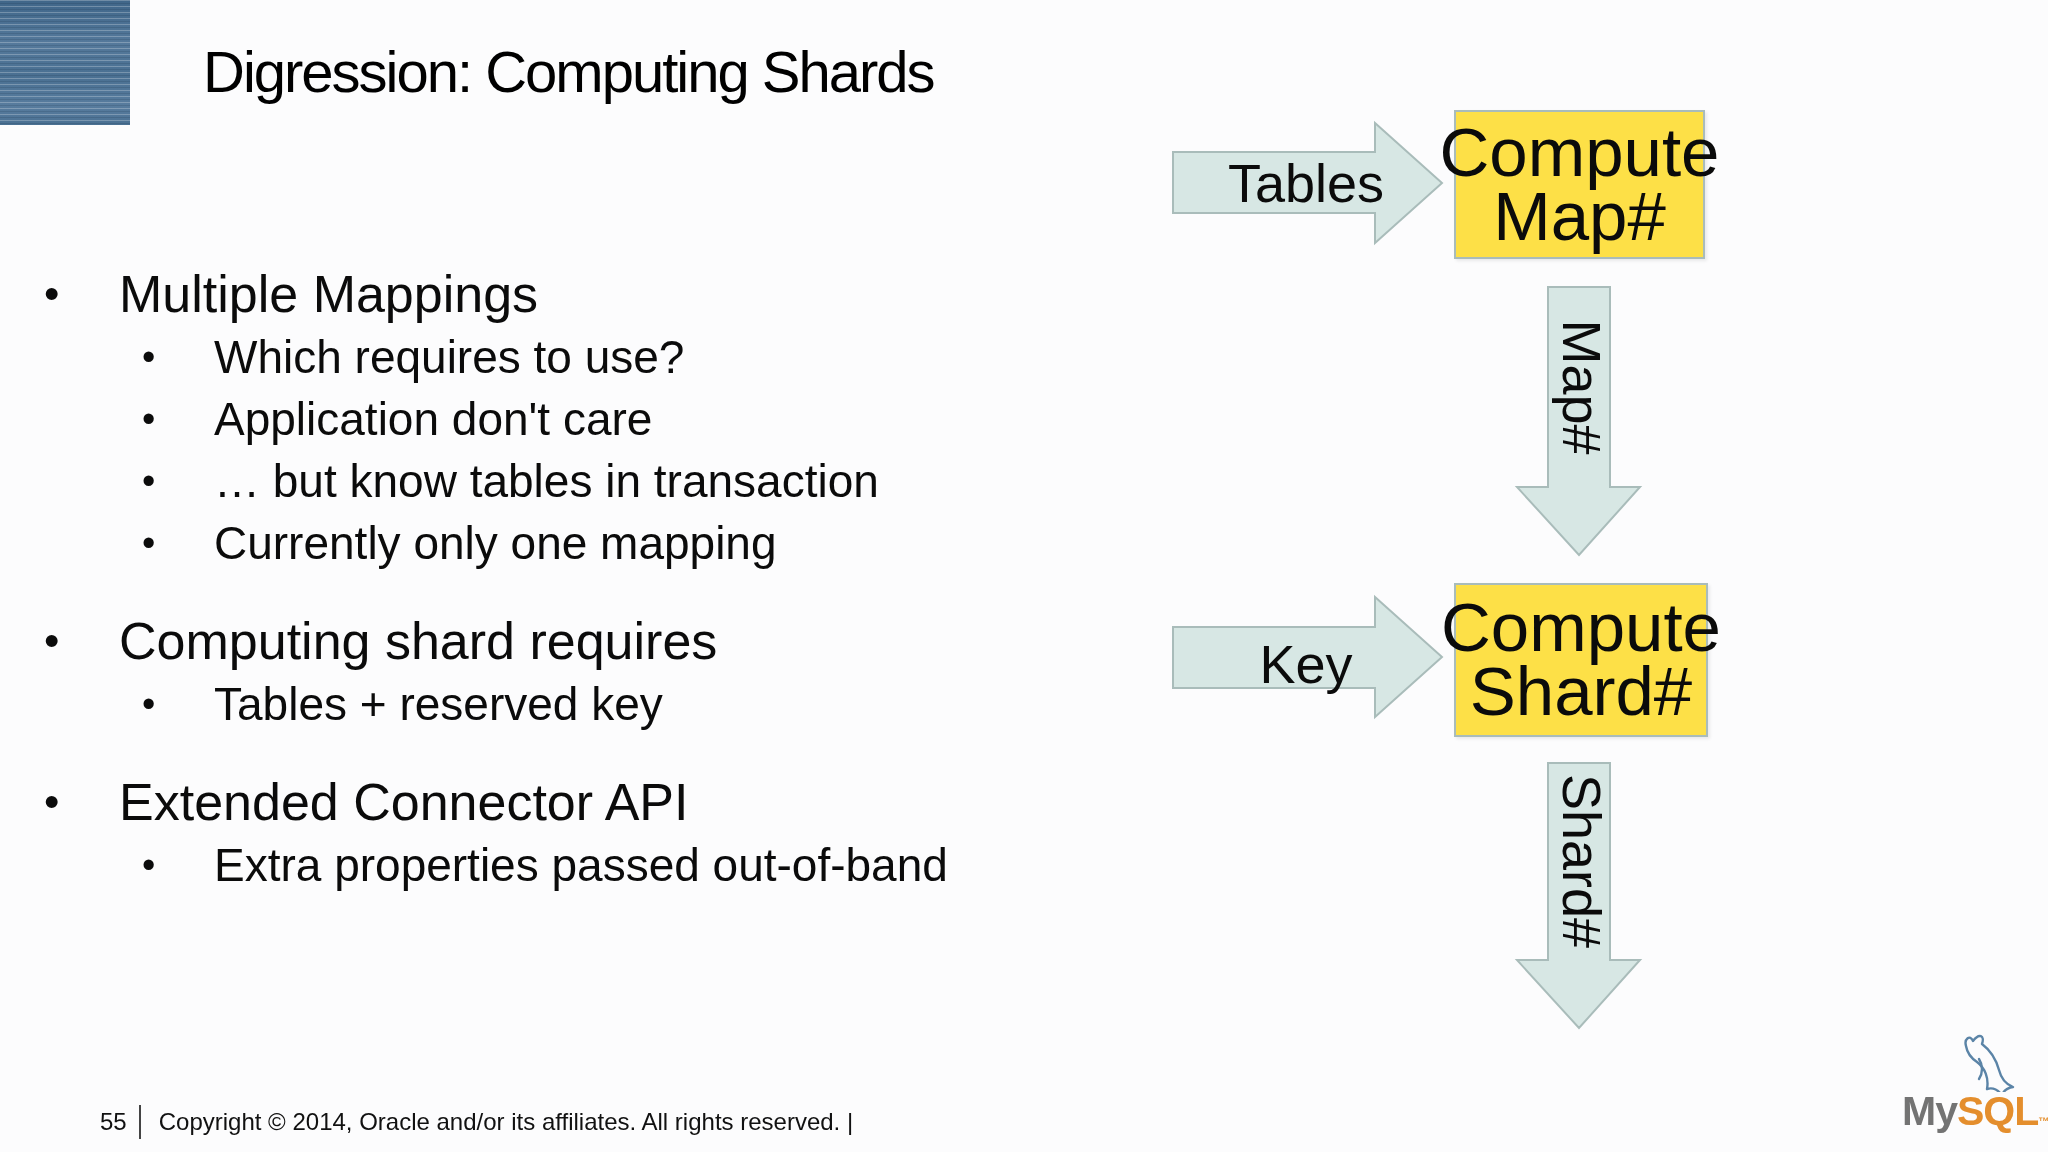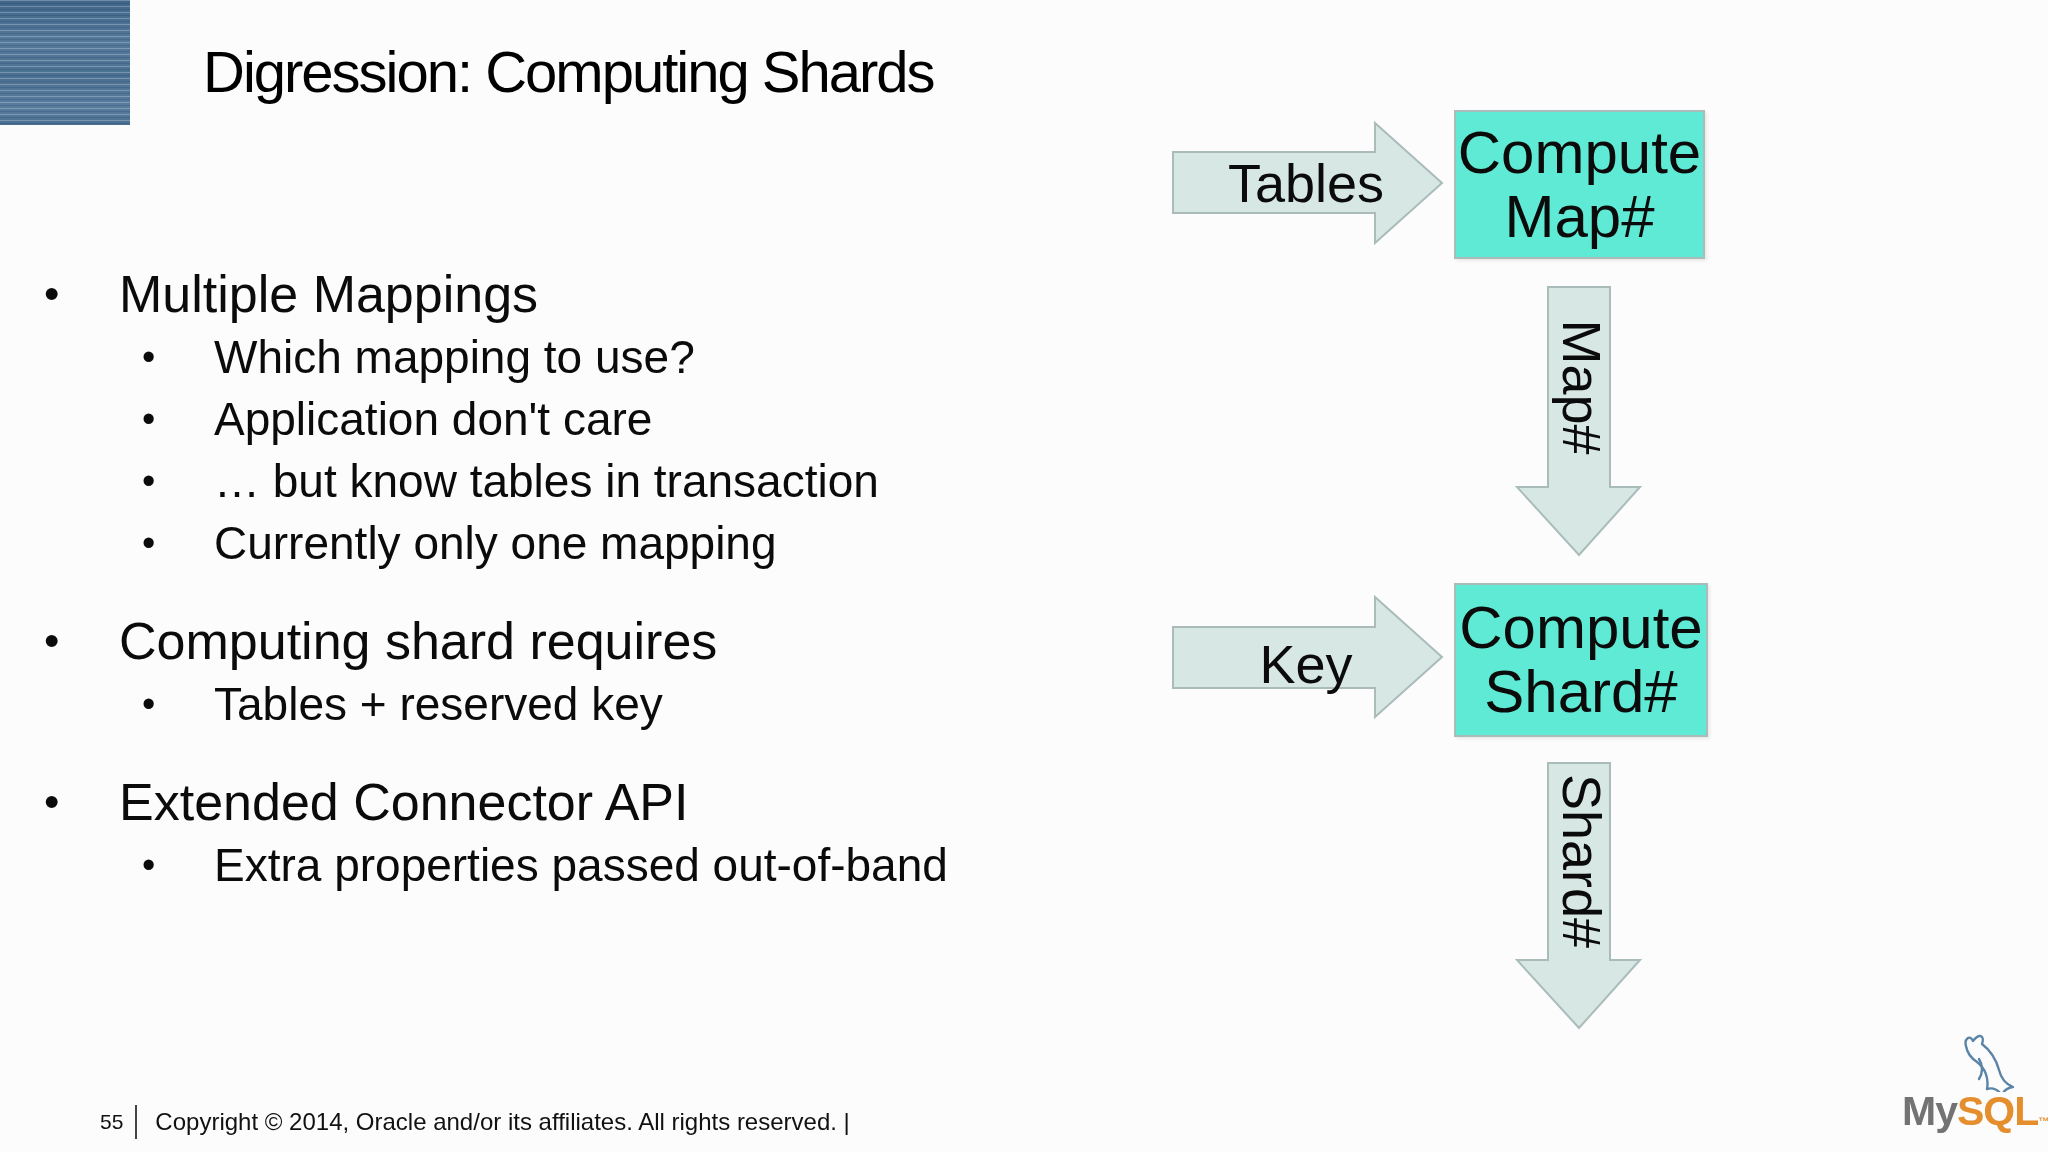--- a/index.html
+++ b/index.html
@@ -45,31 +45,31 @@
   }
   .v-label{
     position:absolute;z-index:2;
     writing-mode:vertical-rl;text-orientation:mixed;
     font-size:54px;color:#0b0b0b;
     transform:translate(-50%,-50%);
     white-space:nowrap;
   }
   .compute-box{
     position:absolute;z-index:2;
-    background:#5eead4;border:2px solid #a9bcba;
+    background:#fde047;border:2px solid #a9bcba;
     box-shadow:2px 2px 3px rgba(0,0,0,.08);
     display:flex;flex-direction:column;align-items:center;justify-content:center;
-    font-size:60px;line-height:64px;color:#0b0b0b;
+    font-size:69px;line-height:64px;color:#0b0b0b;
   }
   
   .footer{
     position:absolute;left:100px;top:1100px;height:44px;
     display:flex;align-items:center;
   }
-  .page-number{font-size:21px;color:#111;}
+  .page-number{font-size:24px;color:#111;}
   .footer-divider{width:0;height:34px;border-left:2px solid #444;margin:0 18px 0 12px;}
   .copyright{font-size:24px;color:#111;white-space:nowrap;}
   
   .logo{position:absolute;left:1898px;top:1032px;width:150px;height:115px;}
   .logo .dolphin{position:absolute;left:34px;top:0;}
   .wordmark{
     position:absolute;left:4px;top:56px;
     font-size:41px;font-weight:bold;letter-spacing:-1px;white-space:nowrap;
   }
   .wm-my{color:#737373;}
@@ -85,21 +85,21 @@
 
   <div class="page-title">Digression: Computing Shards</div>
 
   <div class="bullets">
     <div class="b-main">
       <span class="dot">•</span>
       <span class="txt">Multiple Mappings</span>
     </div>
     <div class="b-sub">
       <span class="dot">•</span>
-      <span class="txt">Which mapping to use?</span>
+      <span class="txt">Which requires to use?</span>
     </div>
     <div class="b-sub">
       <span class="dot">•</span>
       <span class="txt">Application don't care</span>
     </div>
     <div class="b-sub">
       <span class="dot">•</span>
       <span class="txt">… but know tables in transaction</span>
     </div>
     <div class="b-sub">

